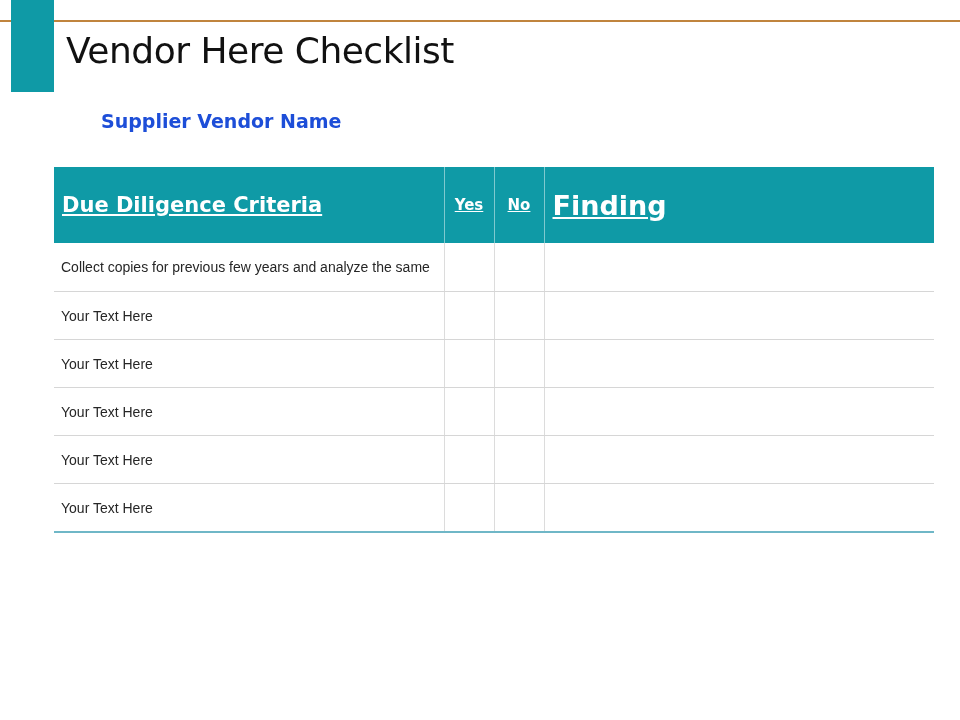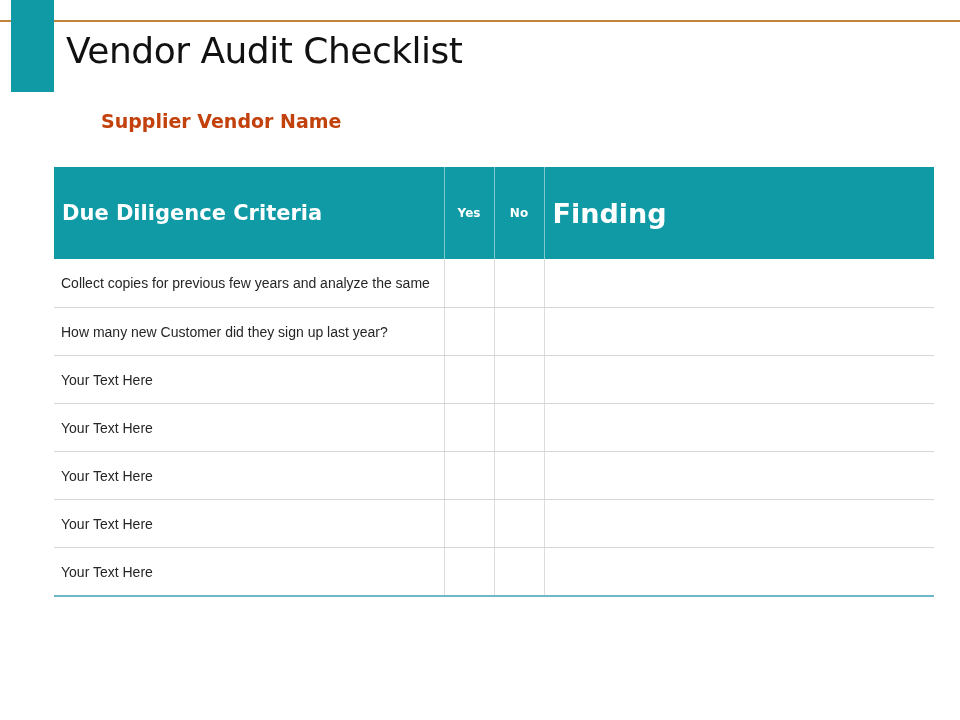--- a/index.html
+++ b/index.html
@@ -40,44 +40,45 @@
       letter-spacing: -0.5px;
       white-space: nowrap;
     }
     .subtitle {
       position: absolute;
       left: 101px;
       top: 110px;
       font-family: "DejaVu Sans", sans-serif;
       font-weight: bold;
       font-size: 19px;
-      color: #c2410c;
+      color: #1d4ed8;
       white-space: nowrap;
     }
     .checklist {
       position: absolute;
       left: 54px;
       top: 167px;
       width: 880px;
       border-collapse: collapse;
       table-layout: fixed;
     }
     .checklist th {
       background: #0f9aa6;
       color: #ffffff;
       height: 76px;
       padding: 0 8px;
       text-align: left;
       font-family: "DejaVu Sans", sans-serif;
       border-right: 1px solid #7fc9cf;
       vertical-align: middle;
+      text-decoration: underline;
     }
     .checklist th:last-child { border-right: none; }
     .th-criteria { font-size: 21px; font-weight: bold; }
-    .th-yes, .th-no { font-size: 12px; font-weight: bold; text-align: center !important; padding: 8px !important; }
+    .th-yes, .th-no { font-size: 15px; font-weight: bold; text-align: center !important; padding: 0 !important; }
     .th-finding { font-size: 27px; font-weight: bold; }
     .checklist td {
       border-bottom: 1px solid #d6d6d6;
       border-right: 1px solid #dcdcdc;
       padding: 0 7px;
       font-size: 14px;
       line-height: 18px;
       color: #262626;
       vertical-align: middle;
     }
@@ -88,47 +89,41 @@
     .col-criteria { width: 390px; }
     .col-yes { width: 50px; }
     .col-no { width: 50px; }
     .col-finding { width: 390px; }
   </style>
 </head>
 <body>
 
 <div class="top-rule"></div>
 <div class="accent-block"></div>
-<div class="title">Vendor Audit Checklist</div>
+<div class="title">Vendor Here Checklist</div>
 <div class="subtitle">Supplier Vendor Name</div>
 
 <table class="checklist">
   <colgroup>
     <col class="col-criteria">
     <col class="col-yes">
     <col class="col-no">
     <col class="col-finding">
   </colgroup>
   <thead>
     <tr>
       <th class="th-criteria">Due Diligence Criteria</th>
       <th class="th-yes">Yes</th>
       <th class="th-no">No</th>
       <th class="th-finding">Finding</th>
     </tr>
   </thead>
   <tbody>
     <tr class="row-tall">
       <td>Collect copies for previous few years and analyze the same</td>
-      <td></td>
-      <td></td>
-      <td></td>
-    </tr>
-    <tr class="row-short">
-      <td>How many new Customer did they sign up last year?</td>
       <td></td>
       <td></td>
       <td></td>
     </tr>
     <tr class="row-short">
       <td>Your Text Here</td>
       <td></td>
       <td></td>
       <td></td>
     </tr>

